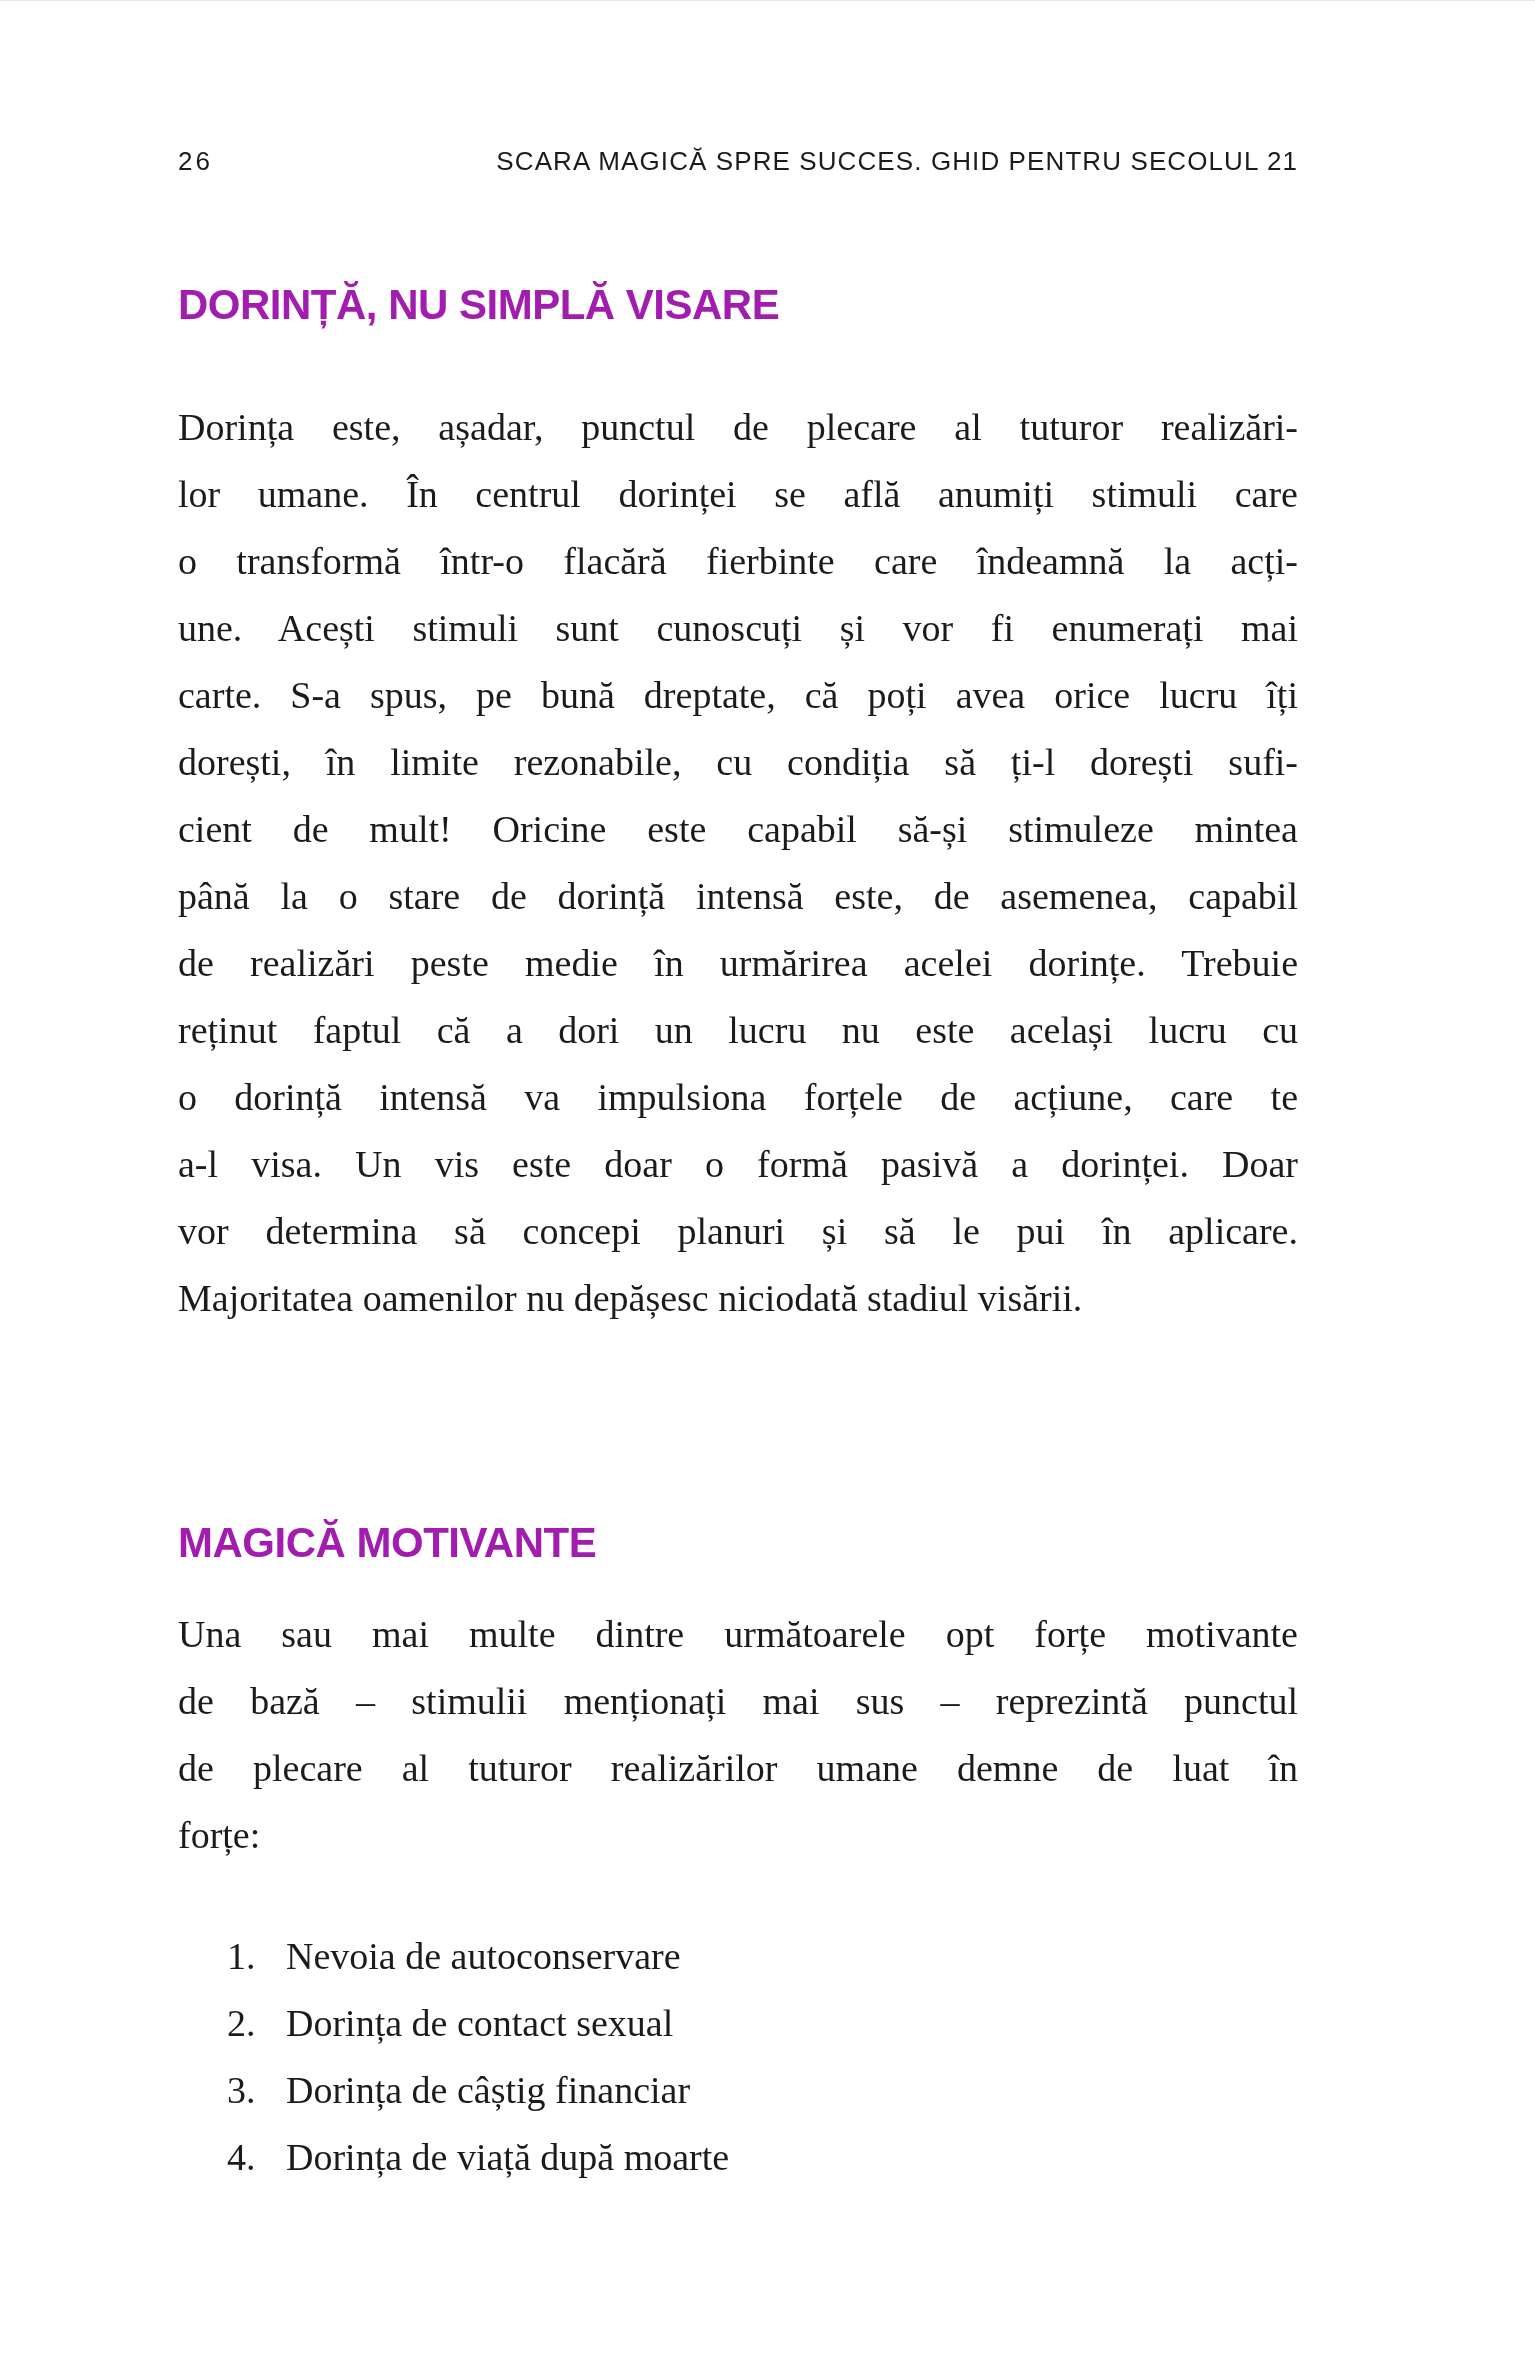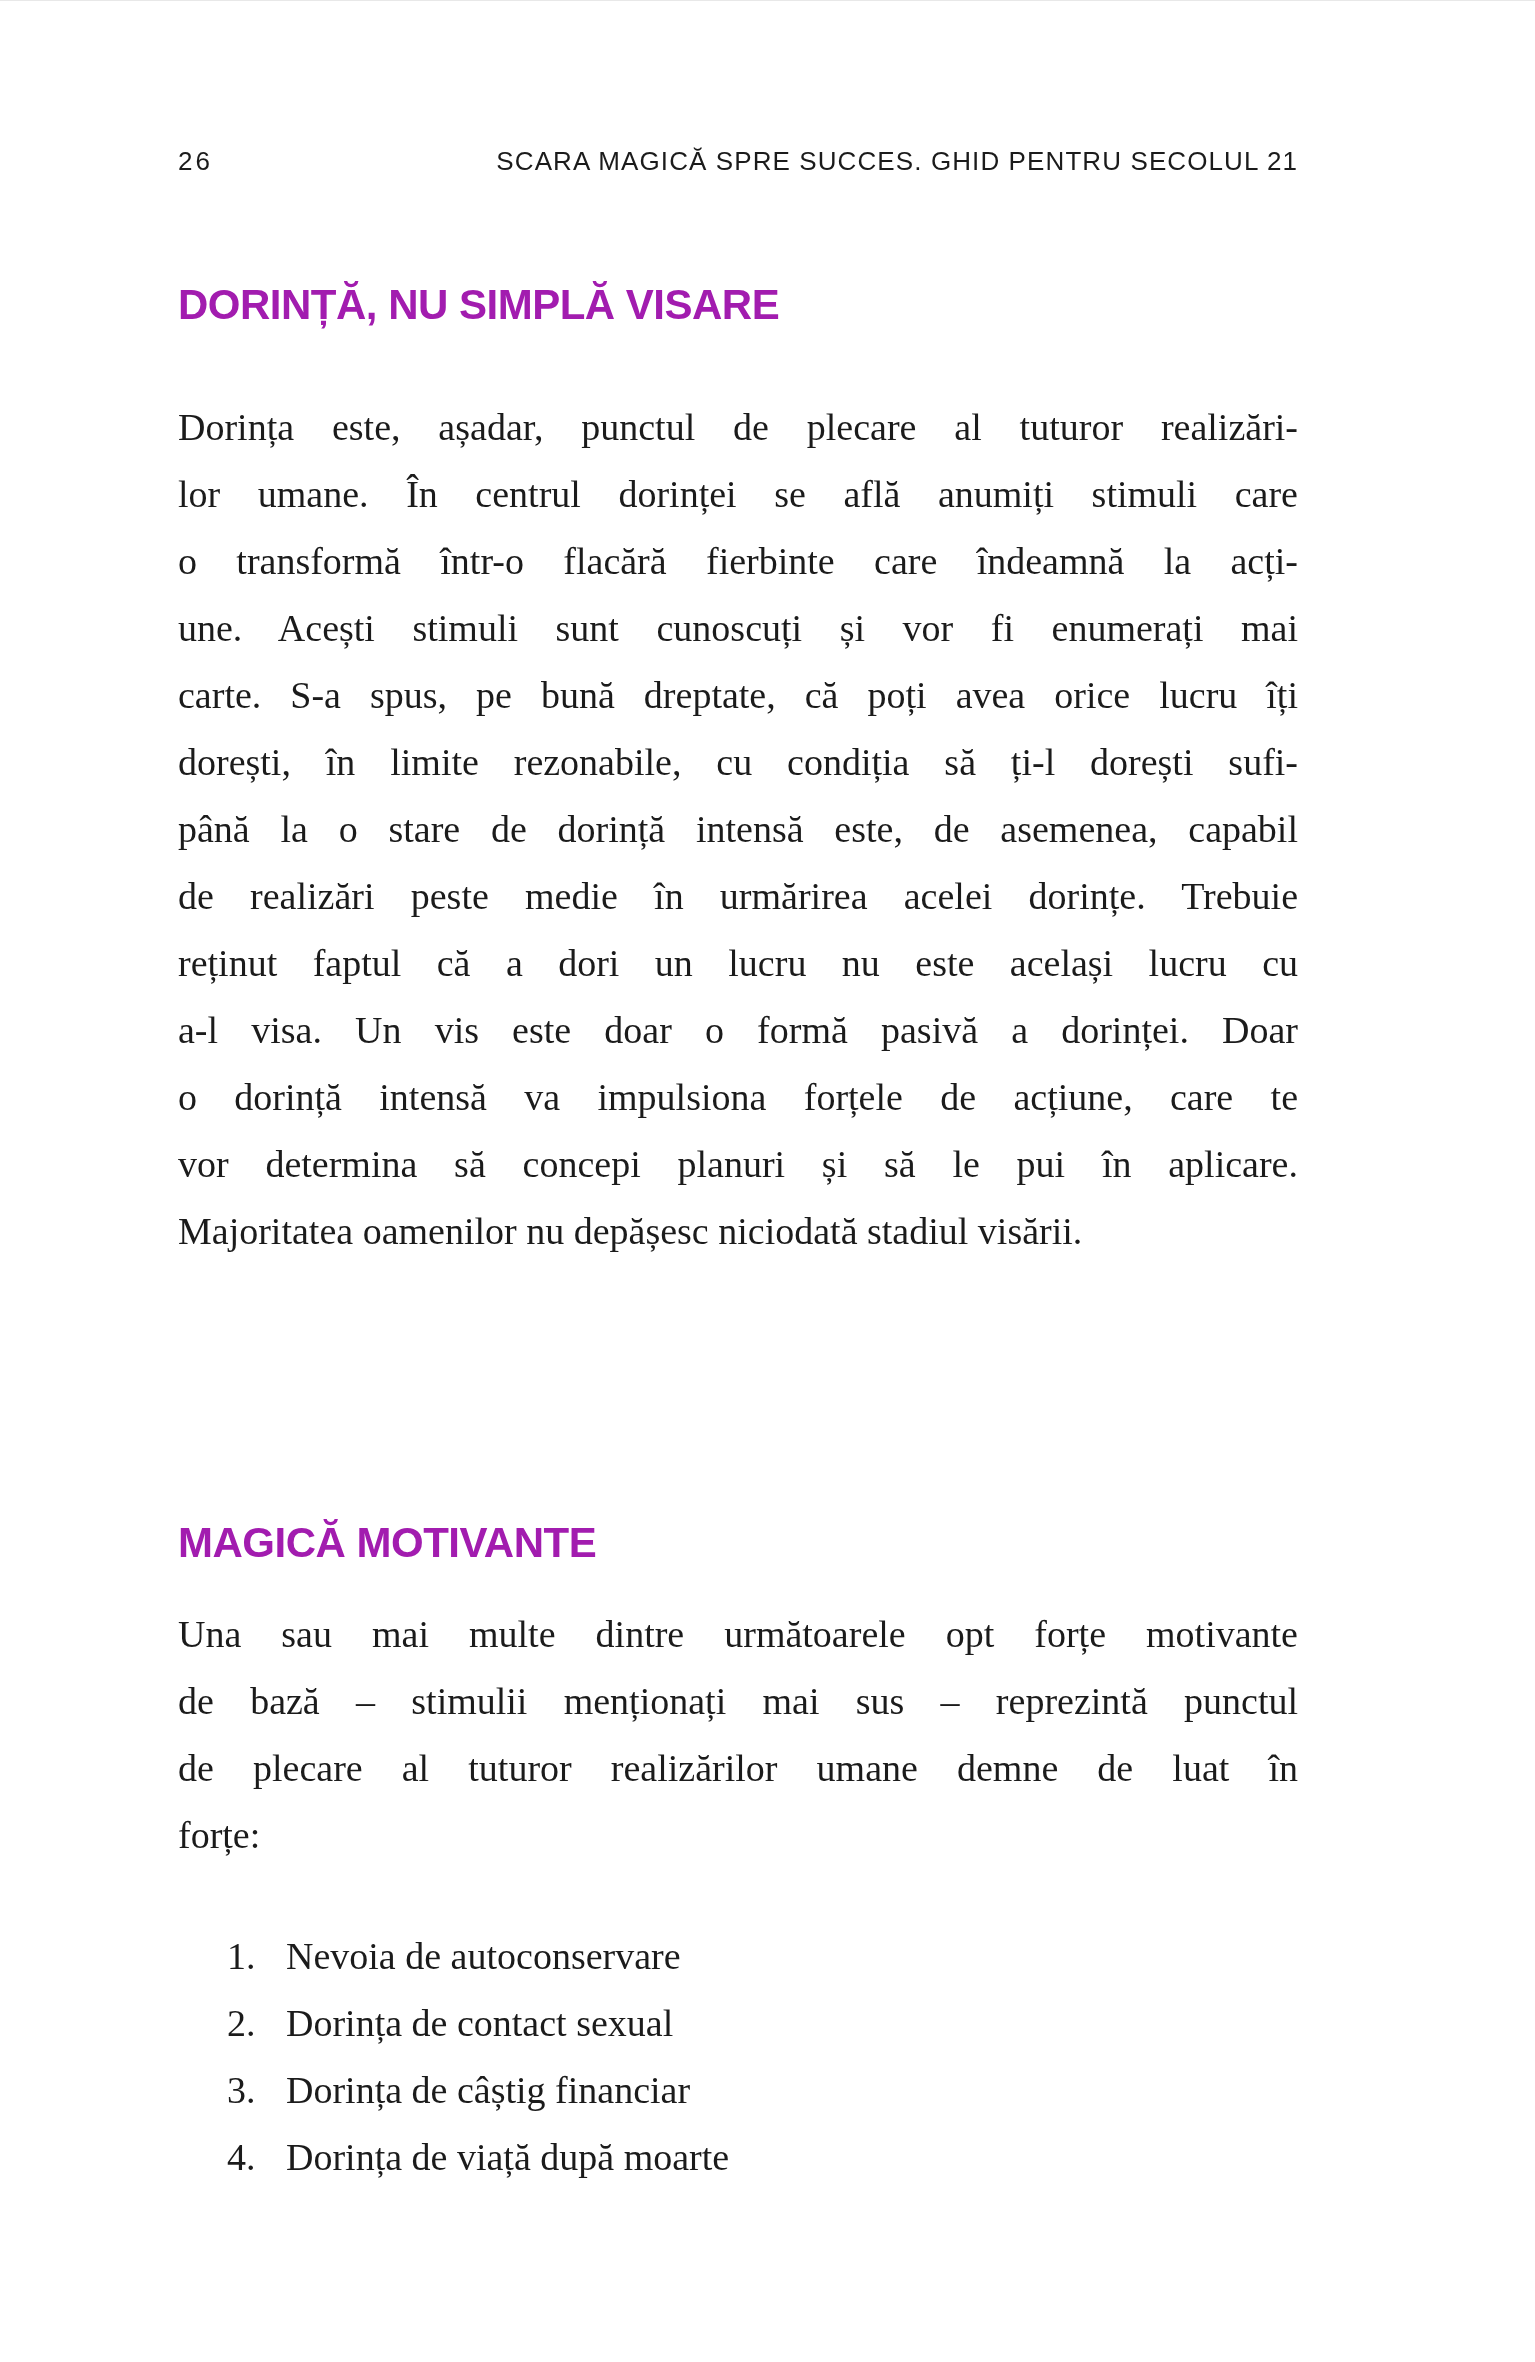--- a/index.html
+++ b/index.html
@@ -110,25 +110,26 @@
 
   <h1 class="section-heading heading-1">DORINȚĂ, NU SIMPLĂ VISARE</h1>
 
   <div class="paragraph para-1">
       <div class="text-line">Dorința este, așadar, punctul de plecare al tuturor realizări-</div>
       <div class="text-line">lor umane. În centrul dorinței se află anumiți stimuli care</div>
       <div class="text-line">o transformă într-o flacără fierbinte care îndeamnă la acți-</div>
       <div class="text-line">une. Acești stimuli sunt cunoscuți și vor fi enumerați mai</div>
       <div class="text-line">carte. S-a spus, pe bună dreptate, că poți avea orice lucru îți</div>
       <div class="text-line">dorești, în limite rezonabile, cu condiția să ți-l dorești sufi-</div>
+      <div class="text-line">cient de mult! Oricine este capabil să-și stimuleze mintea</div>
       <div class="text-line">până la o stare de dorință intensă este, de asemenea, capabil</div>
       <div class="text-line">de realizări peste medie în urmărirea acelei dorințe. Trebuie</div>
       <div class="text-line">reținut faptul că a dori un lucru nu este același lucru cu</div>
+      <div class="text-line">o dorință intensă va impulsiona forțele de acțiune, care te</div>
       <div class="text-line">a-l visa. Un vis este doar o formă pasivă a dorinței. Doar</div>
-      <div class="text-line">o dorință intensă va impulsiona forțele de acțiune, care te</div>
       <div class="text-line">vor determina să concepi planuri și să le pui în aplicare.</div>
       <div class="text-line">Majoritatea oamenilor nu depășesc niciodată stadiul visării.</div>
     </div>
 
   <h2 class="section-heading heading-2">MAGICĂ MOTIVANTE</h2>
 
   <div class="paragraph para-2">
       <div class="text-line">Una sau mai multe dintre următoarele opt forțe motivante</div>
       <div class="text-line">de bază – stimulii menționați mai sus – reprezintă punctul</div>
       <div class="text-line">de plecare al tuturor realizărilor umane demne de luat în</div>

